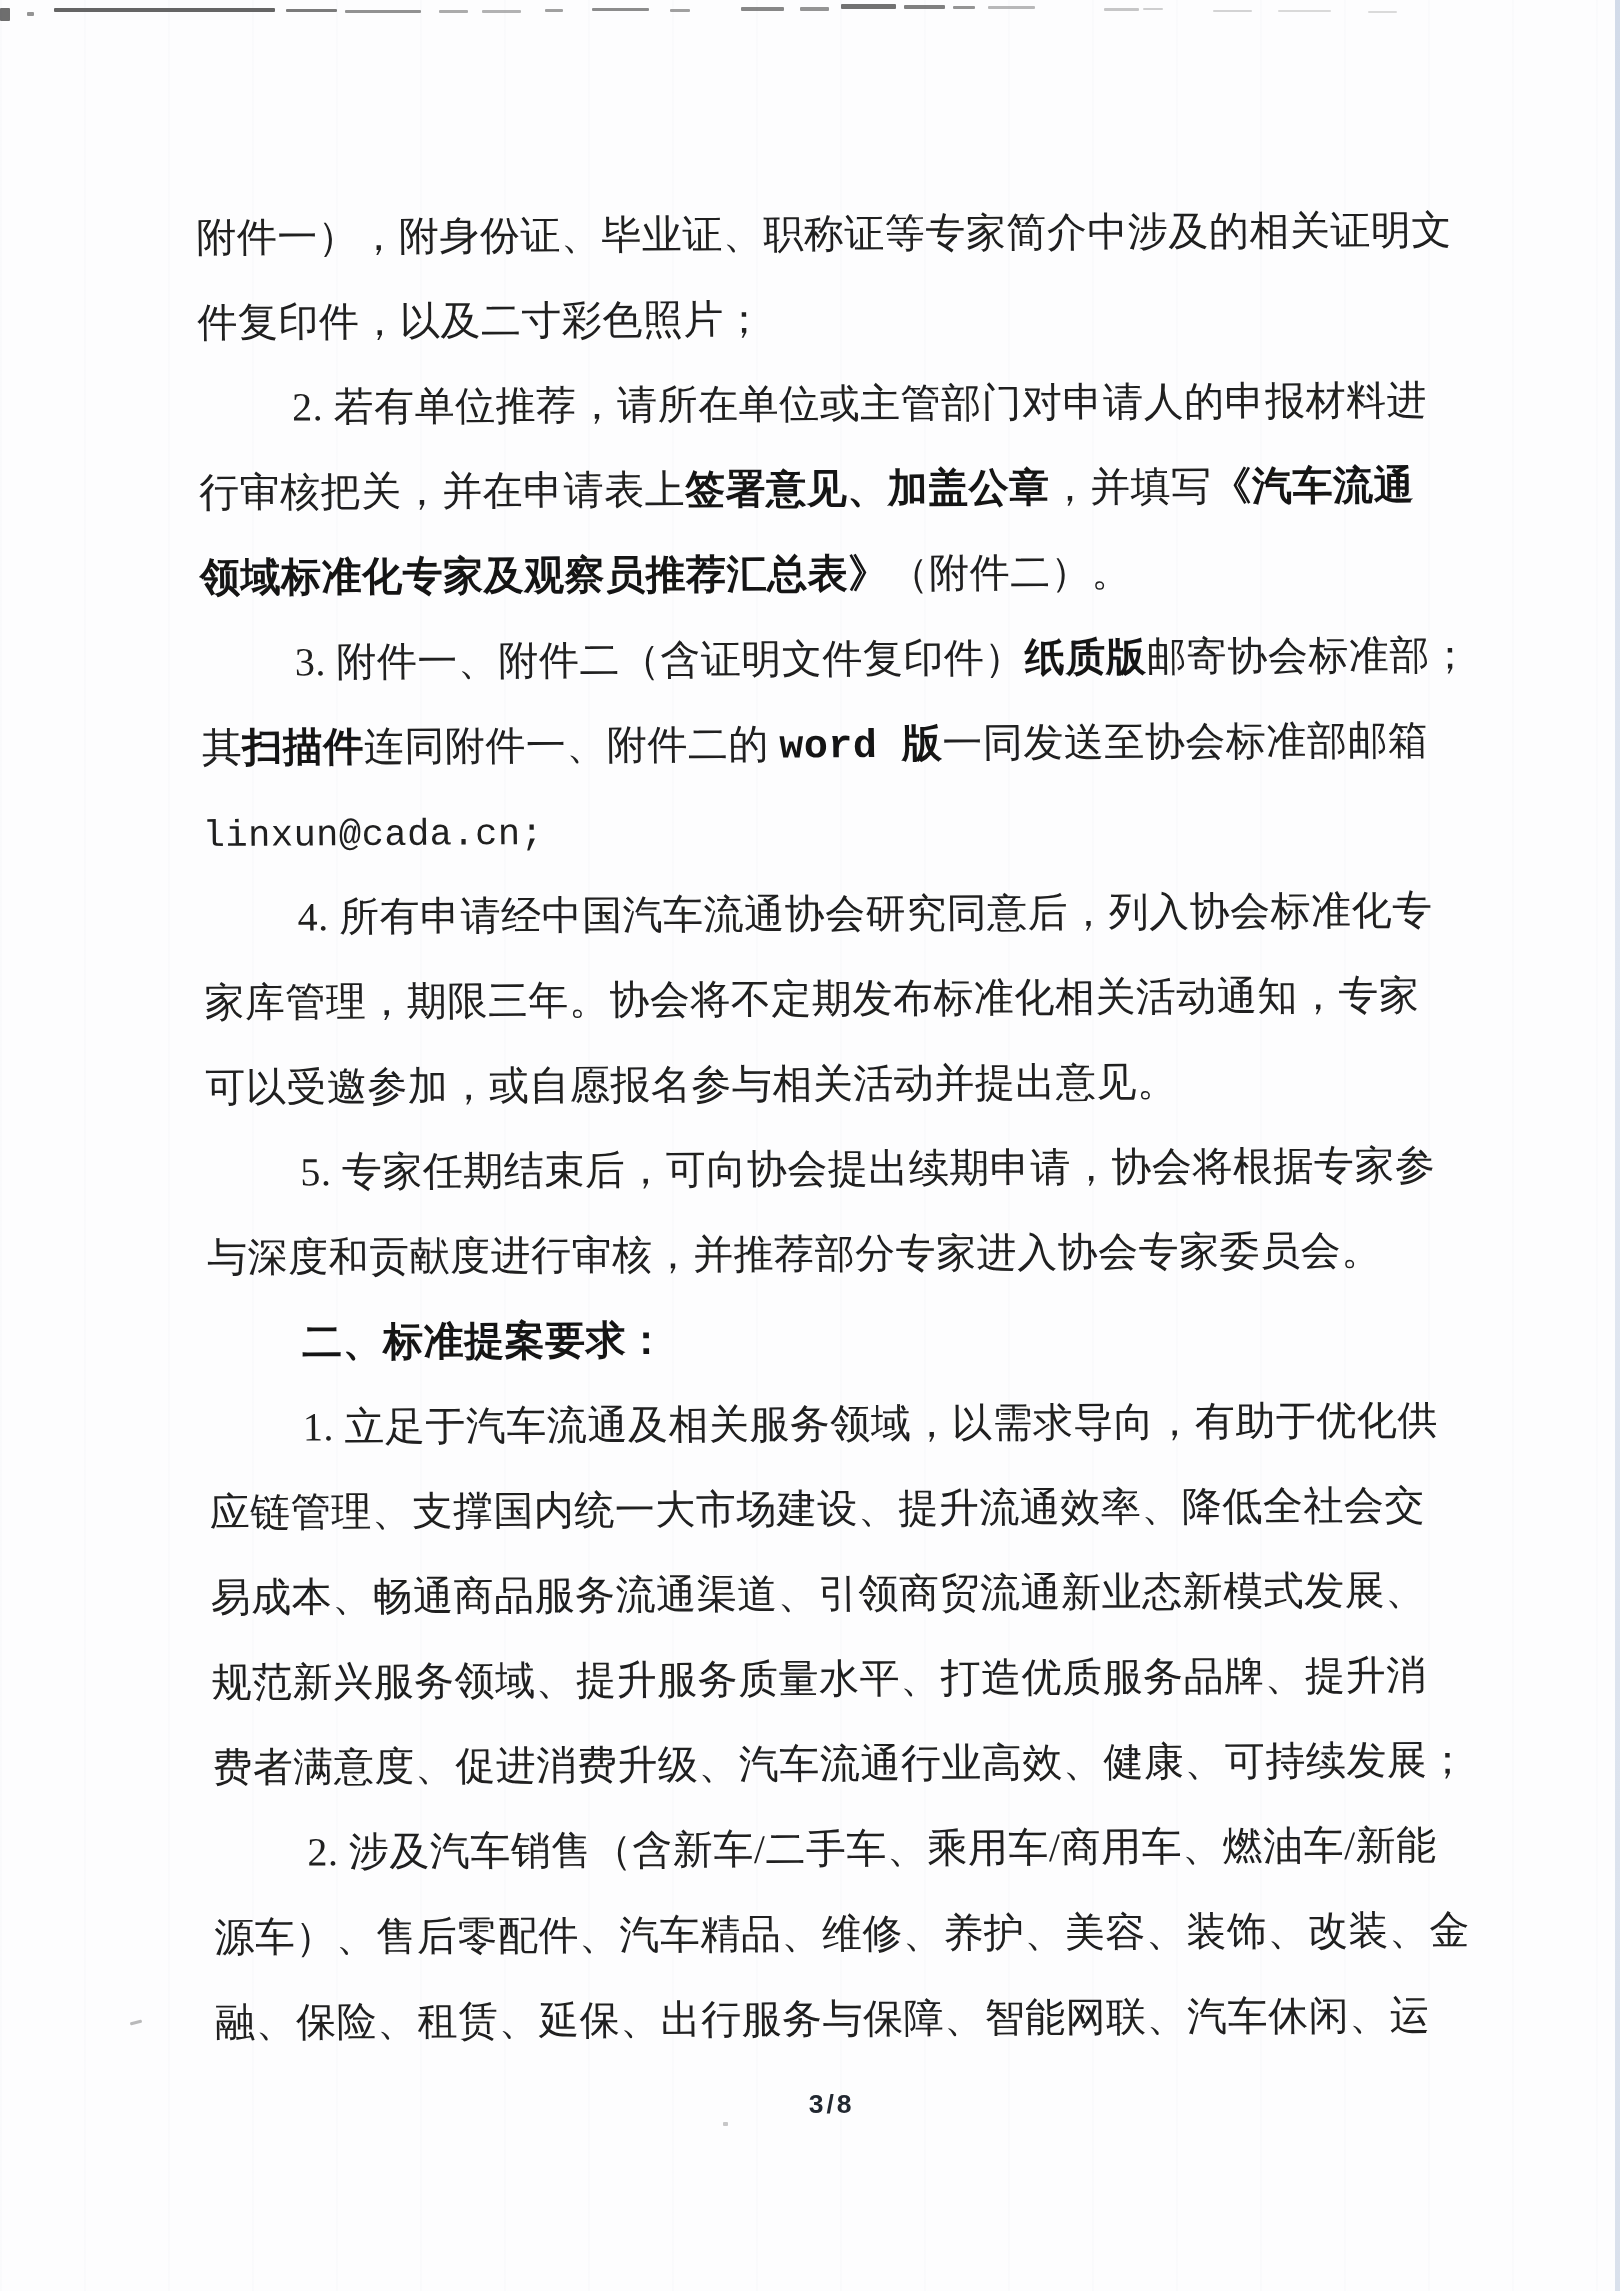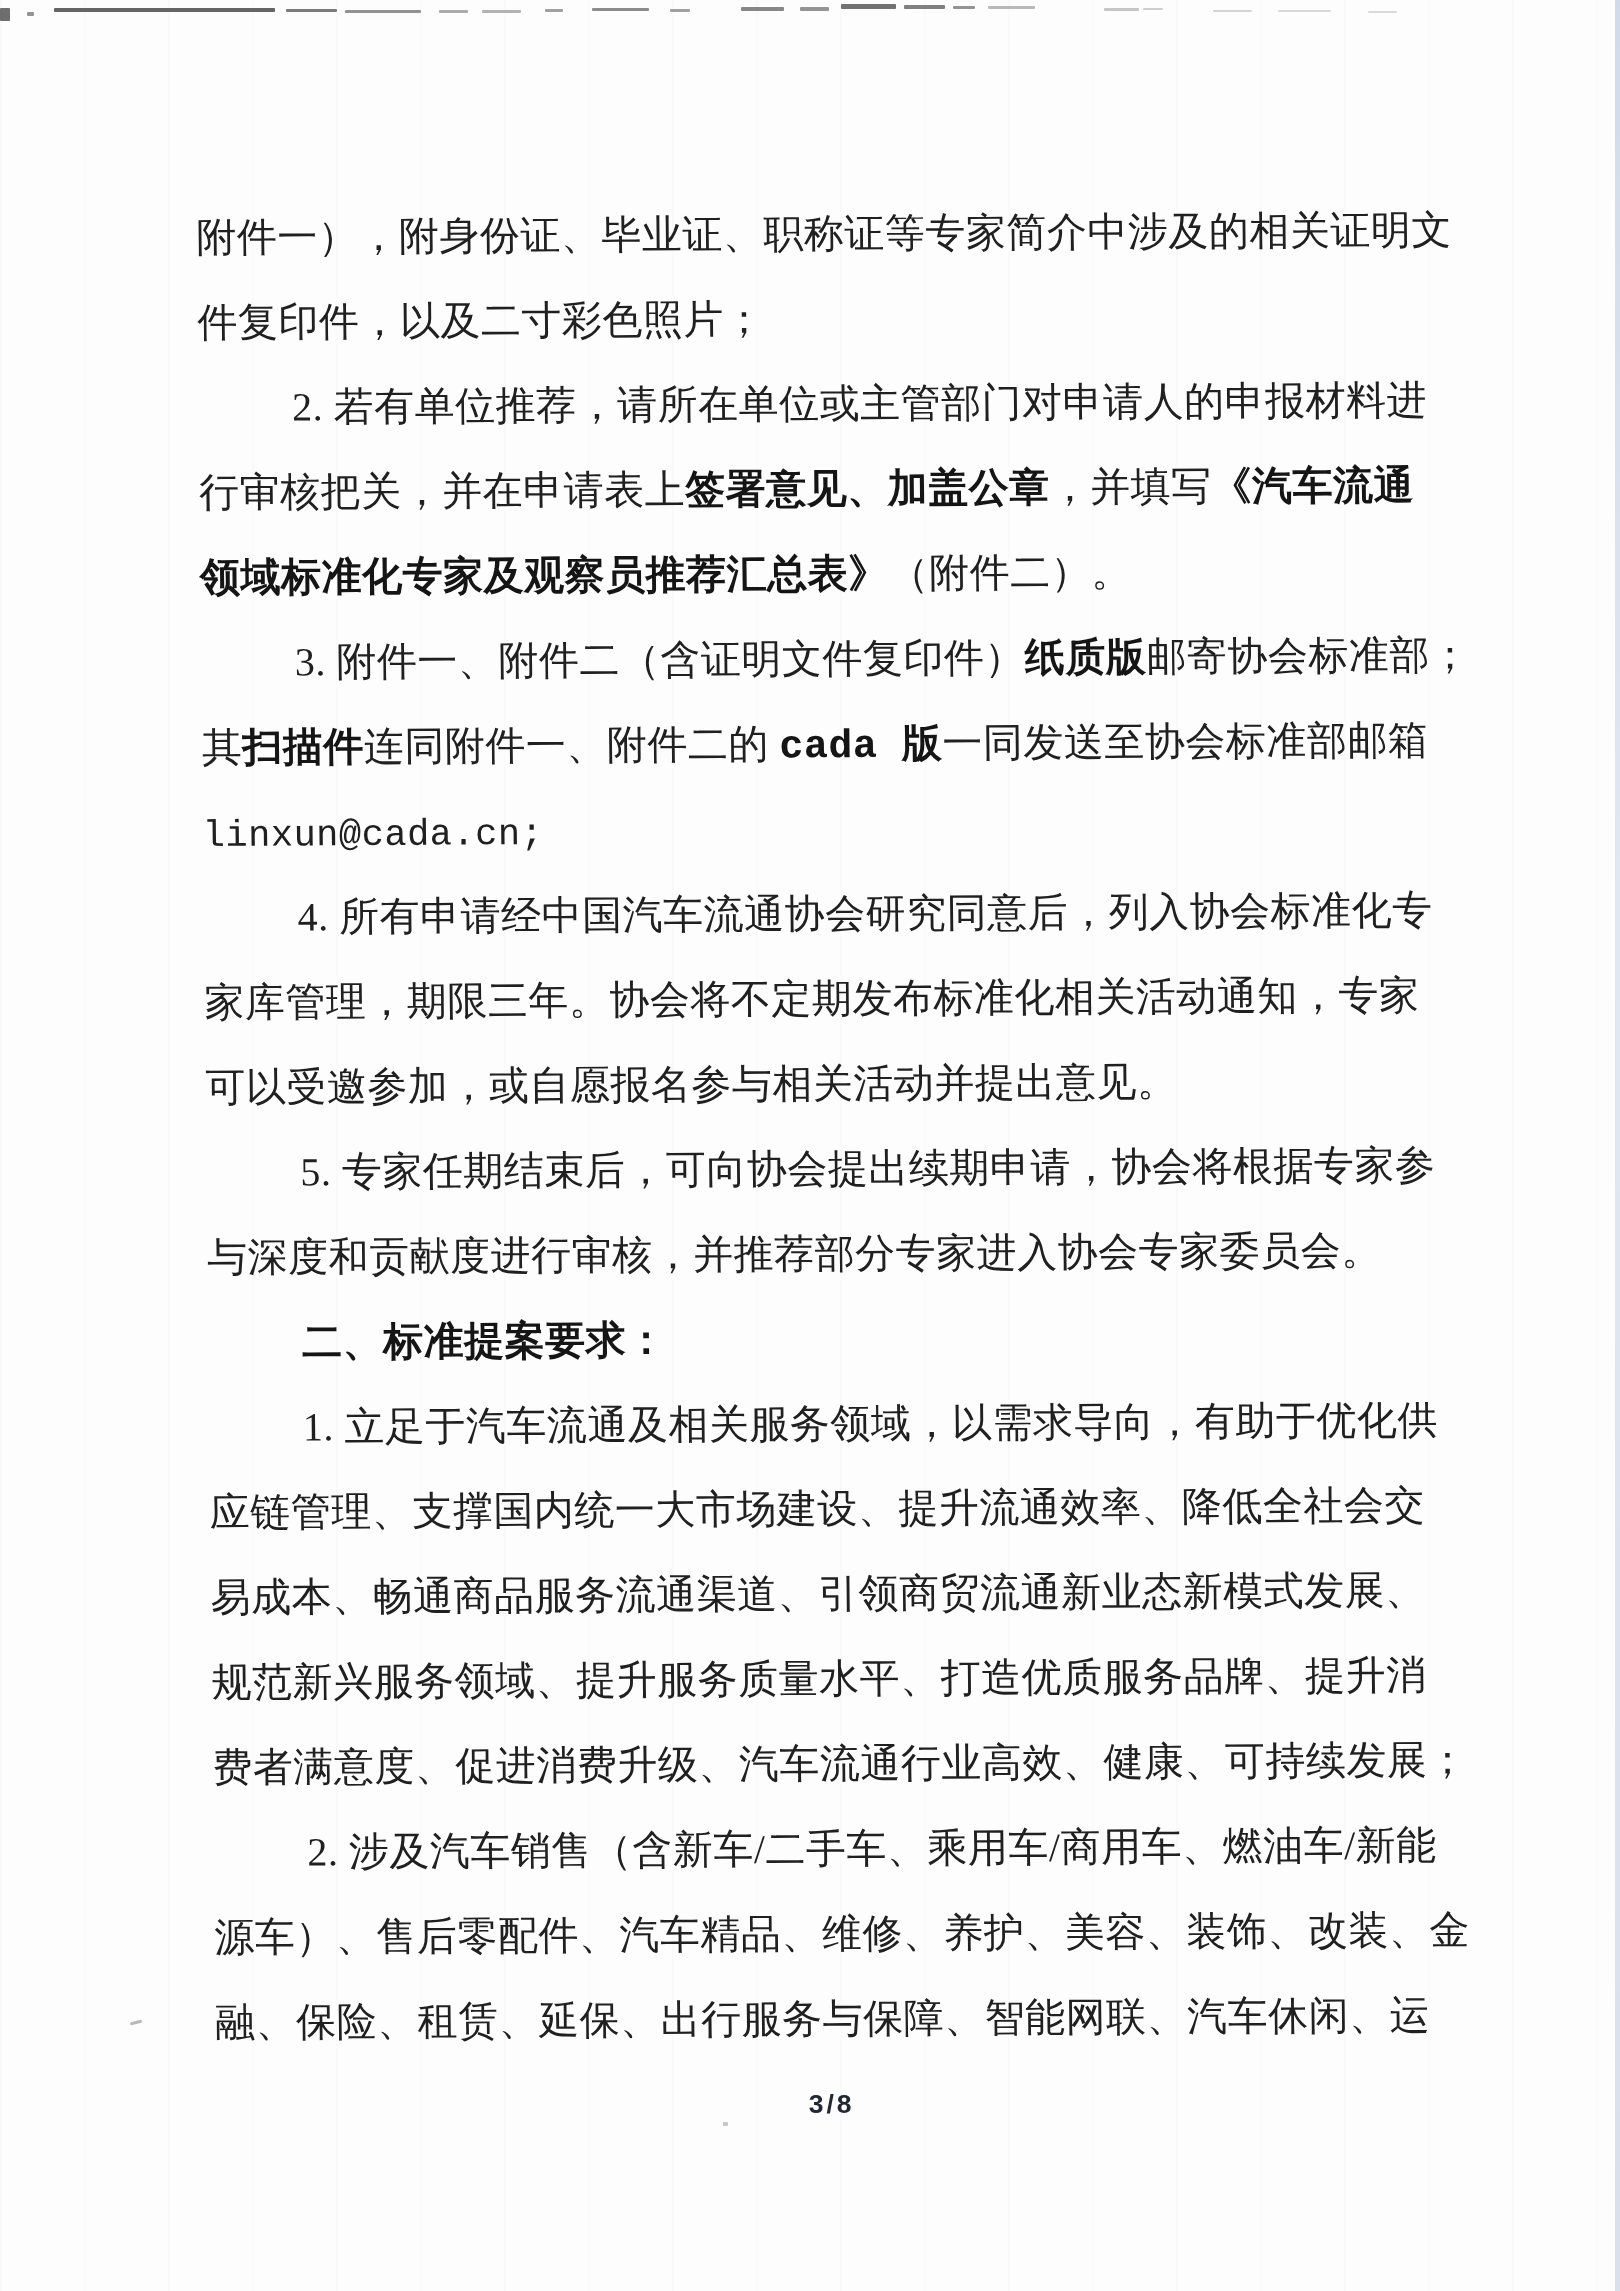--- a/index.html
+++ b/index.html
@@ -119,21 +119,21 @@
 
   <div class="edge-right"></div>
 
   <div class="text-block">
       <p class="line"><span class="seg-normal">附件一），附身份证、毕业证、职称证等专家简介中涉及的相关证明文</span></p>
       <p class="line"><span class="seg-normal">件复印件，以及二寸彩色照片；</span></p>
       <p class="line indent"><span class="seg-normal">2. 若有单位推荐，请所在单位或主管部门对申请人的申报材料进</span></p>
       <p class="line"><span class="seg-normal">行审核把关，并在申请表上</span><span class="seg-bold">签署意见、加盖公章</span><span class="seg-normal">，并填写</span><span class="seg-bold">《汽车流通</span></p>
       <p class="line"><span class="seg-bold">领域标准化专家及观察员推荐汇总表》</span><span class="seg-normal">（附件二）。</span></p>
       <p class="line indent"><span class="seg-normal">3. 附件一、附件二（含证明文件复印件）</span><span class="seg-bold">纸质版</span><span class="seg-normal">邮寄协会标准部；</span></p>
-      <p class="line"><span class="seg-normal">其</span><span class="seg-bold">扫描件</span><span class="seg-normal">连同附件一、附件二的 </span><span class="seg-bmono">cada </span><span class="seg-bold">版</span><span class="seg-normal">一同发送至协会标准部邮箱</span></p>
+      <p class="line"><span class="seg-normal">其</span><span class="seg-bold">扫描件</span><span class="seg-normal">连同附件一、附件二的 </span><span class="seg-bmono">word </span><span class="seg-bold">版</span><span class="seg-normal">一同发送至协会标准部邮箱</span></p>
       <p class="line"><span class="seg-mono">linxun@cada.cn;</span></p>
       <p class="line indent"><span class="seg-normal">4. 所有申请经中国汽车流通协会研究同意后，列入协会标准化专</span></p>
       <p class="line"><span class="seg-normal">家库管理，期限三年。协会将不定期发布标准化相关活动通知，专家</span></p>
       <p class="line"><span class="seg-normal">可以受邀参加，或自愿报名参与相关活动并提出意见。</span></p>
       <p class="line indent"><span class="seg-normal">5. 专家任期结束后，可向协会提出续期申请，协会将根据专家参</span></p>
       <p class="line"><span class="seg-normal">与深度和贡献度进行审核，并推荐部分专家进入协会专家委员会。</span></p>
       <p class="line indent"><span class="seg-bold">二、标准提案要求：</span></p>
       <p class="line indent"><span class="seg-normal">1. 立足于汽车流通及相关服务领域，以需求导向，有助于优化供</span></p>
       <p class="line"><span class="seg-normal">应链管理、支撑国内统一大市场建设、提升流通效率、降低全社会交</span></p>
       <p class="line"><span class="seg-normal">易成本、畅通商品服务流通渠道、引领商贸流通新业态新模式发展、</span></p>

